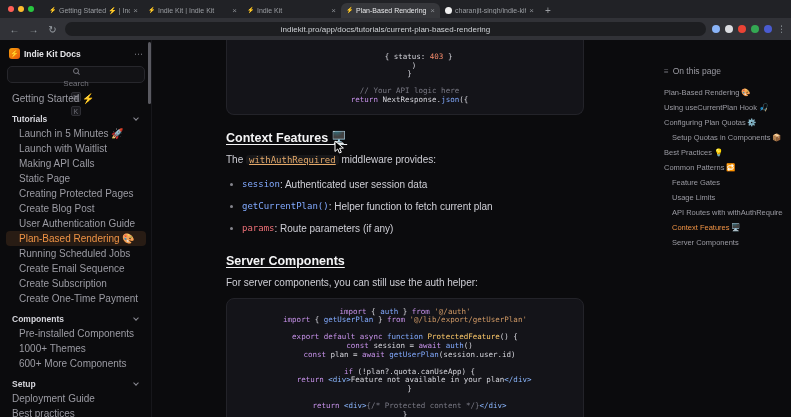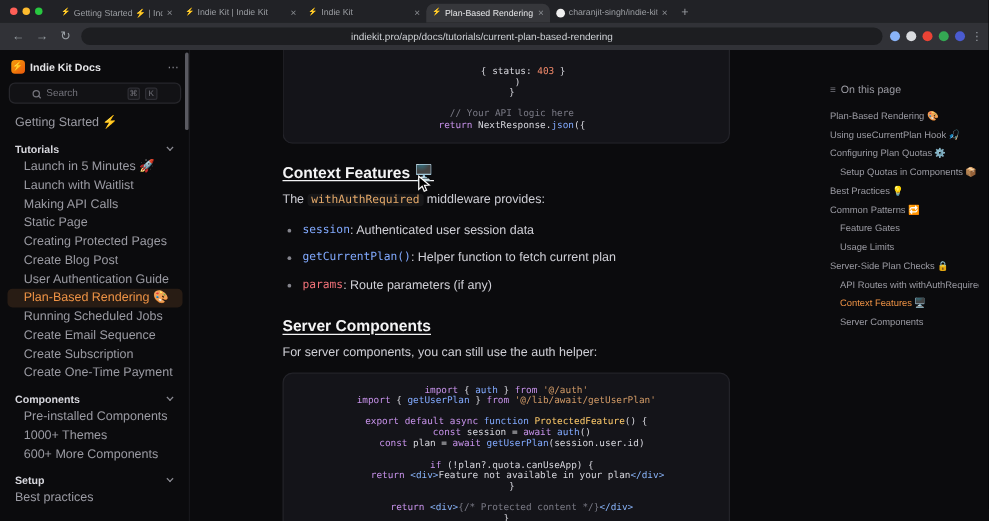--- a/index.html
+++ b/index.html
@@ -29,21 +29,21 @@
 
   
   .app{position:absolute;top:40px;left:0;right:0;bottom:0;display:flex;background:#0b0b0d;}
 
   
   .sidebar{width:152px;flex:none;padding:8px 5px 0 6px;overflow:hidden;position:relative;border-right:1px solid #17171b;}
   .sb-head{display:flex;align-items:center;gap:4px;padding:0 3px 7px;}
   .logo{width:11px;height:11px;border-radius:3px;background:linear-gradient(135deg,#f59e0b,#ea580c);color:#fff;font-size:7px;line-height:11px;text-align:center;flex:none;}
   .sb-title{flex:1;font-size:8.5px;font-weight:bold;color:#e4e4e7;white-space:nowrap;}
   .sb-menu{color:#8b8b93;font-size:9px;}
-  .searchbox{display:flex;align-items:center;gap:4px;height:17px;border:1px solid #27272c;background:#121215;border-radius:5px;padding:0 18px;margin:0 1px 8px;}
+  .searchbox{display:flex;align-items:center;gap:4px;height:17px;border:1px solid #27272c;background:#121215;border-radius:5px;padding:0 5px;margin:0 1px 8px;flex-direction:column;}
   .search-icon{position:relative;width:7px;height:8px;flex:none;}
   .search-icon::before{content:"";position:absolute;width:4px;height:4px;border:1px solid #74747c;border-radius:50%;left:0;top:1px;}
   .search-icon::after{content:"";position:absolute;width:3px;height:1px;background:#74747c;transform:rotate(45deg);left:4px;top:6px;}
   .search-text{flex:1;color:#74747c;font-size:8px;}
   .kbd{min-width:10px;height:10px;border:1px solid #2e2e34;border-radius:2px;color:#74747c;font-size:6.5px;line-height:9px;text-align:center;padding:0 1px;background:#1a1a1e;flex:none;}
   .nav-item{height:15px;line-height:15px;padding:0 6px;border-radius:4px;color:#9b9ba3;font-size:10px;white-space:nowrap;overflow:hidden;}
   .nav-item.child{padding-left:13px;}
   .nav-item.active{color:var(--accent,#ef9345);background:rgba(239,147,69,0.13);}
   .nav-section{display:flex;align-items:center;justify-content:space-between;height:15px;margin-top:5px;padding:0 6px;color:#d6d6dc;font-size:8.5px;font-weight:bold;}
   .chev{width:4px;height:4px;border-right:1px solid #8b8b93;border-bottom:1px solid #8b8b93;transform:rotate(45deg);margin:-2px 2px 0 0;flex:none;}
@@ -51,21 +51,21 @@
 
   
   .main{flex:1;min-width:0;padding:0 74px;overflow:hidden;color:#d4d4d8;}
   .codeblock{background:#141419;border:1px solid #232329;border-radius:8px;padding:9px 12px;font-family:"DejaVu Sans Mono",monospace;font-size:7.5px;}
   .codeblock.cut-top{border-top:none;border-radius:0 0 8px 8px;padding-top:13px;}
   .cl{white-space:pre;line-height:8.6px;height:8.6px;text-align:center;}
   .tk-kw{color:#c792ea}.tk-kw2{color:#82aaff}.tk-fn{color:#82aaff}.tk-yel{color:#ffcb6b}
   .tk-str{color:#d19a66}.tk-num{color:#f78c6c}.tk-cm{color:#7a7a85}.tk-pl{color:#d6d6dd}.tk-tag{color:#89b4fa}
   .main h2{font-size:12.5px;font-weight:bold;color:#f4f4f5;text-decoration:underline;text-underline-offset:2px;margin:15px 0 9px;}
   .main p{font-size:10px;color:#cfcfd6;margin:0 0 10px;}
-  .inline-code{font-family:"DejaVu Sans Mono",monospace;font-size:9px;color:#e3a869;background:rgba(255,255,255,0.05);padding:0 3px;border-radius:3px;}
+  .inline-code{font-family:"DejaVu Sans Mono",monospace;font-size:9px;color:#e3a869;background:rgba(255,255,255,0.05);padding:0 3px;border-radius:3px;text-decoration:underline;}
   .bullets{margin:14px 0 20px;padding-left:4px;}
   .bullet{display:flex;align-items:center;margin-bottom:11px;font-size:10px;color:#cfcfd6;}
   .dot{width:3px;height:3px;border-radius:50%;background:#85858d;margin-right:9px;flex:none;}
   .bcode{font-family:"DejaVu Sans Mono",monospace;font-size:9px;}
   .bcode.blue{color:#82aaff}.bcode.red{color:#f07178}
 
   
   .toc{width:133px;flex:none;padding:26px 8px 0 2px;overflow:hidden;}
   .toc-title{font-size:8.5px;color:#9b9ba3;margin-bottom:9px;display:flex;gap:4px;align-items:center;padding-left:4px;}
   .toc-icon{font-size:8px;color:#74747c;}
@@ -169,20 +169,21 @@
             <span>Components</span>
             <span class="chev"></span>
           </div>
           <div class="nav-item child">Pre-installed Components</div>
           <div class="nav-item child">1000+ Themes</div>
           <div class="nav-item child">600+ More Components</div>
           <div class="nav-section">
             <span>Setup</span>
             <span class="chev"></span>
           </div>
+          <div class="nav-item top">Deployment Guide</div>
           <div class="nav-item top">Best practices</div>
         </nav>
       <div class="sb-scroll"></div>
     </aside>
 
     <main class="main">
       <div class="codeblock cut-top">
           <div class="code-body">
             <div class="cl"><span class="tk-pl">      { status: </span><span class="tk-num">403</span><span class="tk-pl"> }</span></div>
             <div class="cl"><span class="tk-pl">    )</span></div>
@@ -209,21 +210,21 @@
             <span class="dot"></span>
             <span class="bcode red">params</span>
             <span class="btext">: Route parameters (if any)</span>
           </div>
         </div>
       <h2>Server Components</h2>
       <p>For server components, you can still use the auth helper:</p>
       <div class="codeblock">
           <div class="code-body">
             <div class="cl"><span class="tk-kw">import</span><span class="tk-pl"> { </span><span class="tk-fn">auth</span><span class="tk-pl"> } </span><span class="tk-kw">from</span><span class="tk-str"> '@/auth'</span></div>
-            <div class="cl"><span class="tk-kw">import</span><span class="tk-pl"> { </span><span class="tk-fn">getUserPlan</span><span class="tk-pl"> } </span><span class="tk-kw">from</span><span class="tk-str"> '@/lib/await/getUserPlan'</span></div>
+            <div class="cl"><span class="tk-kw">import</span><span class="tk-pl"> { </span><span class="tk-fn">getUserPlan</span><span class="tk-pl"> } </span><span class="tk-kw">from</span><span class="tk-str"> '@/lib/export/getUserPlan'</span></div>
             <div class="cl">&nbsp;</div>
             <div class="cl"><span class="tk-kw">export default async </span><span class="tk-kw2">function </span><span class="tk-yel">ProtectedFeature</span><span class="tk-pl">() {</span></div>
             <div class="cl"><span class="tk-pl">  </span><span class="tk-kw">const</span><span class="tk-pl"> session = </span><span class="tk-kw">await</span><span class="tk-pl"> </span><span class="tk-fn">auth</span><span class="tk-pl">()</span></div>
             <div class="cl"><span class="tk-pl">  </span><span class="tk-kw">const</span><span class="tk-pl"> plan = </span><span class="tk-kw">await</span><span class="tk-pl"> </span><span class="tk-fn">getUserPlan</span><span class="tk-pl">(session.user.id)</span></div>
             <div class="cl">&nbsp;</div>
             <div class="cl"><span class="tk-pl">  </span><span class="tk-kw">if</span><span class="tk-pl"> (!plan?.quota.canUseApp) {</span></div>
             <div class="cl"><span class="tk-pl">    </span><span class="tk-kw">return</span><span class="tk-pl"> </span><span class="tk-tag">&lt;div&gt;</span><span class="tk-pl">Feature not available in your plan</span><span class="tk-tag">&lt;/div&gt;</span></div>
             <div class="cl"><span class="tk-pl">  }</span></div>
             <div class="cl">&nbsp;</div>
             <div class="cl"><span class="tk-pl">  </span><span class="tk-kw">return</span><span class="tk-pl"> </span><span class="tk-tag">&lt;div&gt;</span><span class="tk-cm">{/* Protected content */}</span><span class="tk-tag">&lt;/div&gt;</span></div>
@@ -239,21 +240,20 @@
       </div>
       <div class="toc-list">
           <div class="toc-item lvl0">Plan-Based Rendering 🎨</div>
           <div class="toc-item lvl0">Using useCurrentPlan Hook 🎣</div>
           <div class="toc-item lvl0">Configuring Plan Quotas ⚙️</div>
           <div class="toc-item lvl1">Setup Quotas in Components 📦</div>
           <div class="toc-item lvl0">Best Practices 💡</div>
           <div class="toc-item lvl0">Common Patterns 🔁</div>
           <div class="toc-item lvl1">Feature Gates</div>
           <div class="toc-item lvl1">Usage Limits</div>
-          <div class="toc-item lvl0">Server-Side Plan Checks 🔒</div>
           <div class="toc-item lvl1">API Routes with withAuthRequired</div>
           <div class="toc-item lvl1 active">Context Features 🖥️</div>
           <div class="toc-item lvl1">Server Components</div>
         </div>
     </aside>
 
   </div>
 
   <svg class="cursor" width="11" height="15" viewBox="0 0 11 15">
     <path d="M1,1 L1,11.5 L3.7,9 L5.4,13 L7.3,12.2 L5.6,8.3 L9.4,8 Z" fill="#000" stroke="#fff" stroke-width="1"></path>

